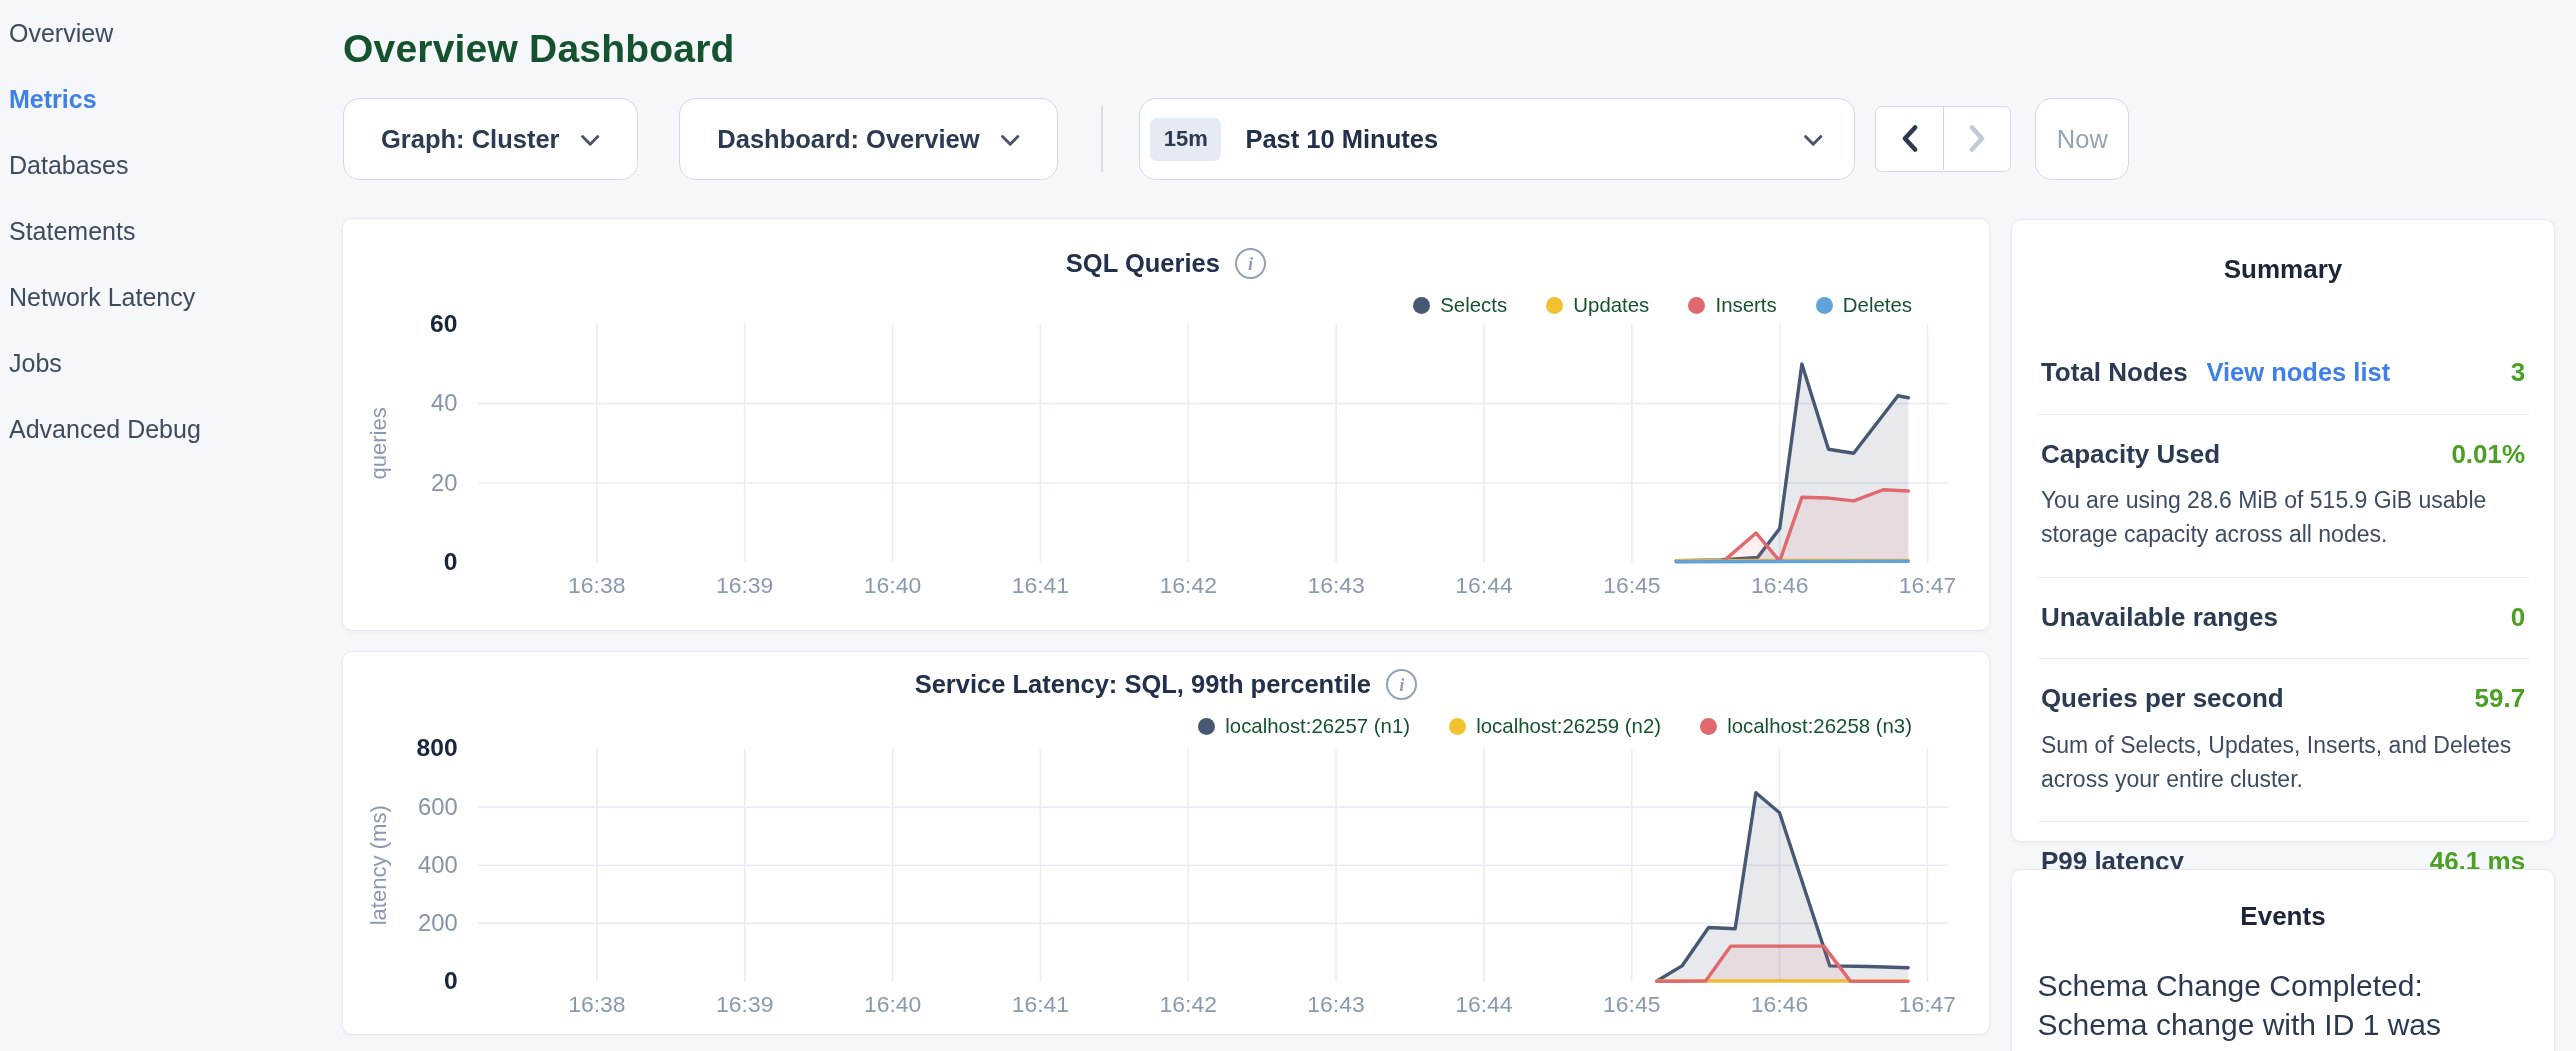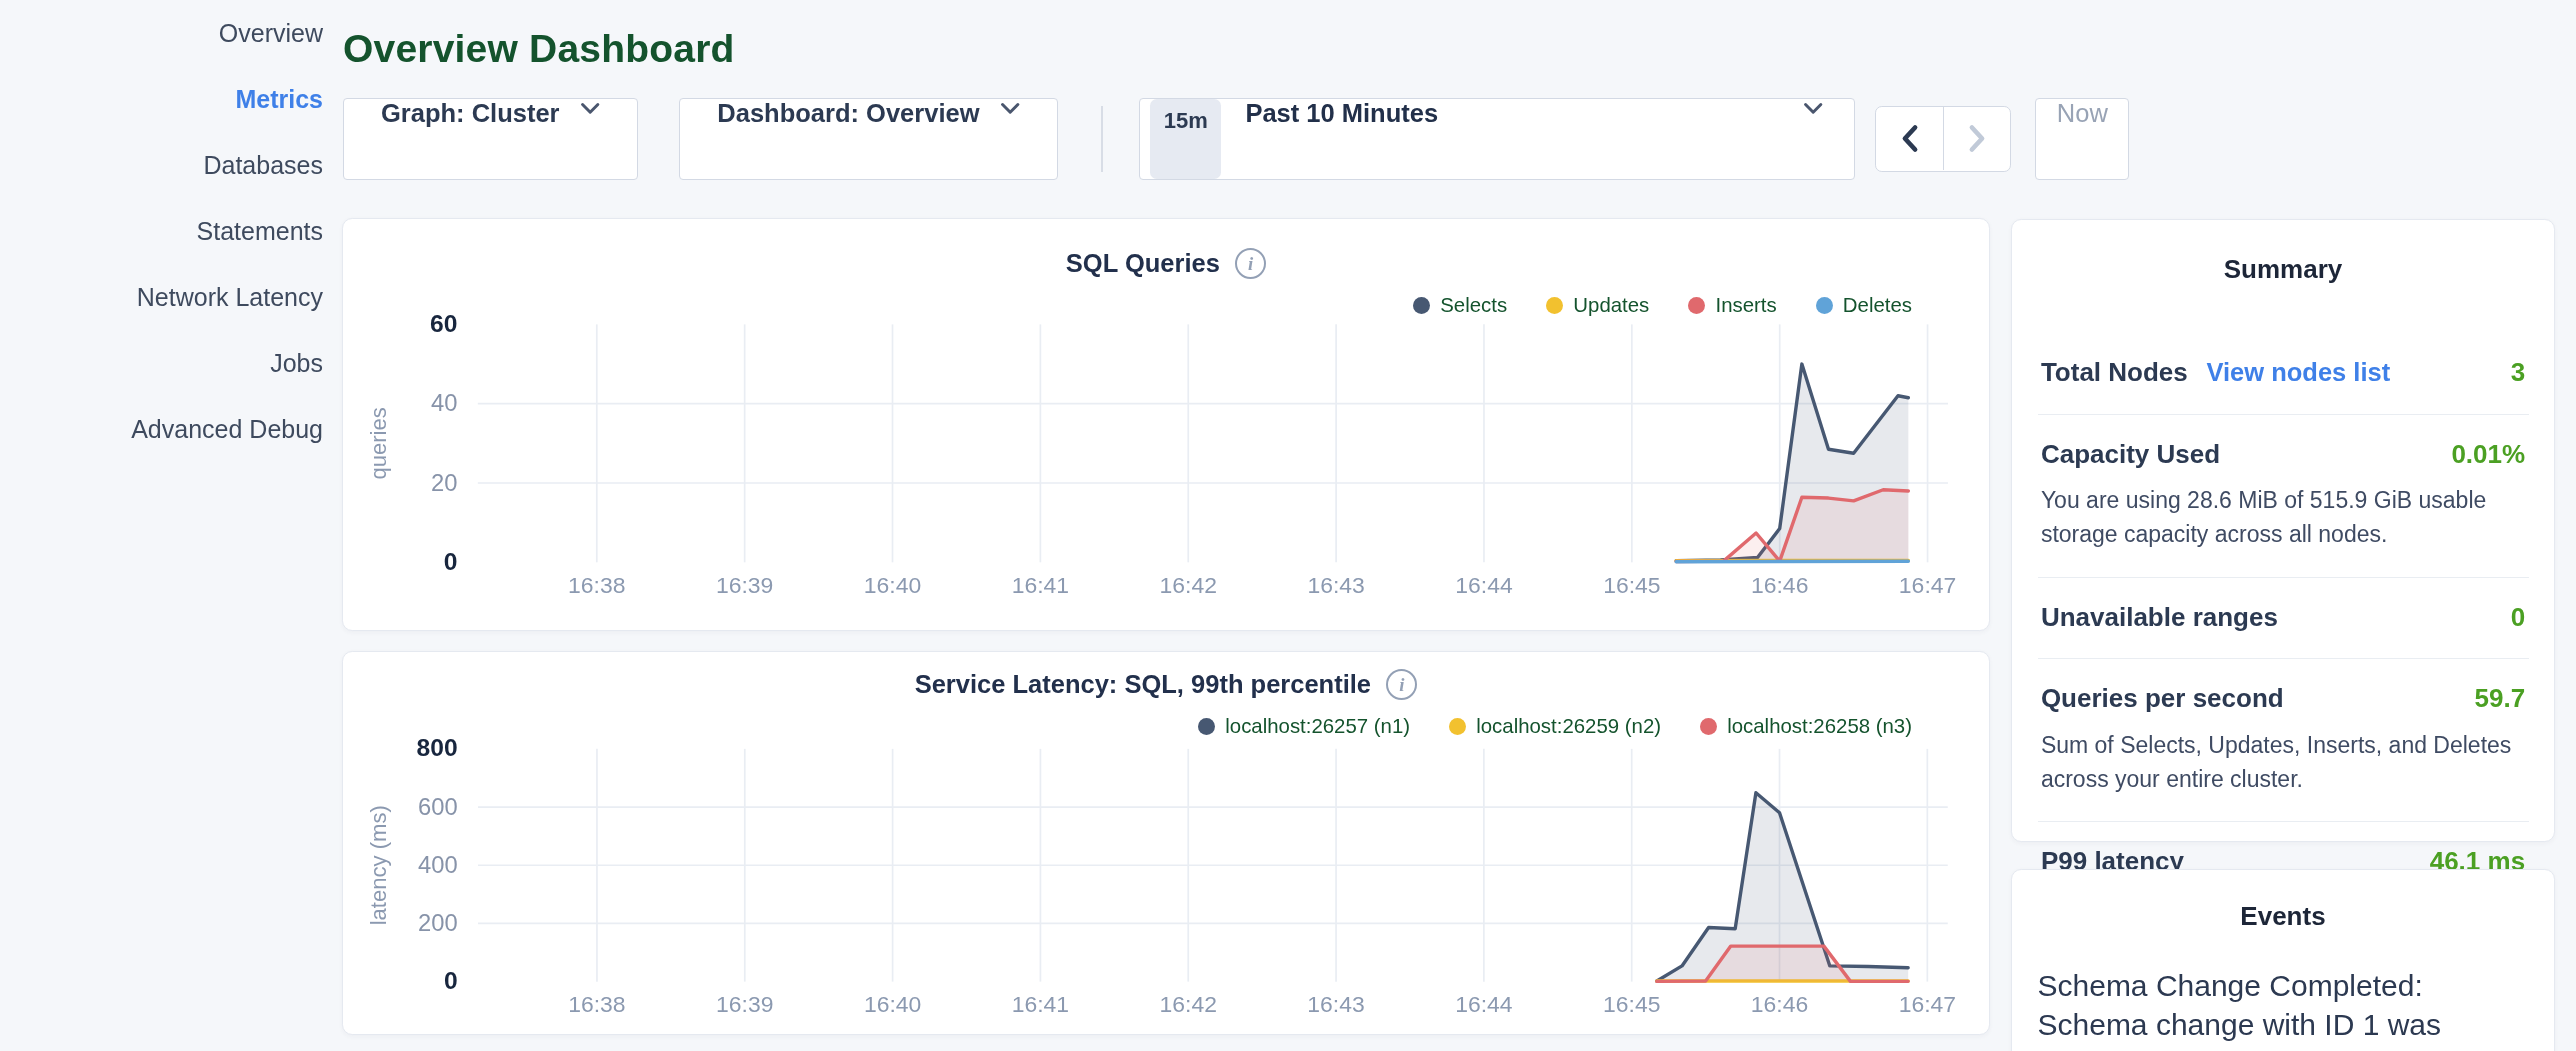--- a/index.html
+++ b/index.html
@@ -6,33 +6,33 @@
   html,body { width:2576px; height:1051px; overflow:hidden; }
   body {
     font-family:"Liberation Sans","DejaVu Sans",sans-serif;
     background:#f5f7fa;
     color:#2c3a52;
     position:relative;
   }
   
   .sidebar { position:absolute; left:0; top:0; width:323px; height:1051px; padding-top:0; }
   .side-item {
-    height:66px; line-height:66px; padding-left:40px;
-    font-size:25px; color:#3e4a5e; cursor:pointer; white-space:nowrap;text-align:right;
+    height:66px; line-height:66px; padding-left:9px;
+    font-size:25px; color:#3e4a5e; cursor:pointer; white-space:nowrap;
   }
   .side-item.active { color:#3f80e8; font-weight:700; }
   
   .page-title {
     position:absolute; left:343px; top:27px;
     font-size:39px; font-weight:600; color:#14532d; letter-spacing:0.2px;
   }
   .controls { position:absolute; left:343px; top:106px; height:66px; display:flex; align-items:center; }
   .ctl-btn {
-    background:#fff; border:1.7px solid #d3d9e4; border-radius:4px;
-    height:82px; display:flex; justify-content:center;
+    background:#fff; border:1.7px solid #d3d9e4; border-radius:17px;
+    height:82px; display:flex; align-items:center; justify-content:center;
     font-family:inherit; font-size:25.5px; font-weight:700; color:#2c3a52; cursor:pointer;
   }
   .dd { padding:0 37px; gap:20.4px; }
   .dd .chev { margin-top:3.4px; }
   .vdiv { width:1.7px; height:66px; background:#d8dde6; margin:0 36px 0 43px; }
   .timebox { width:716px; justify-content:flex-start; padding:0 31px 0 10.2px; gap:24px; }
   .tw-badge {
     background:#e6eaf2; border-radius:6.8px; padding:8.5px 13.6px;
     font-size:22px; font-weight:700; color:#2c3a52;
   }

